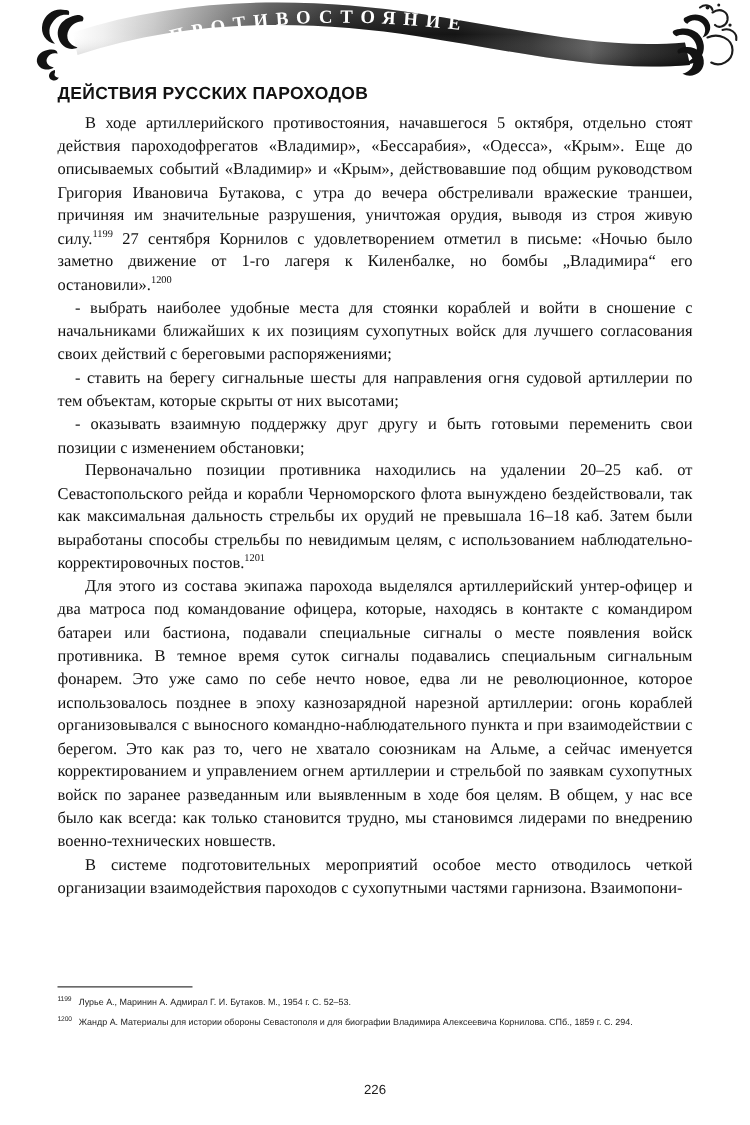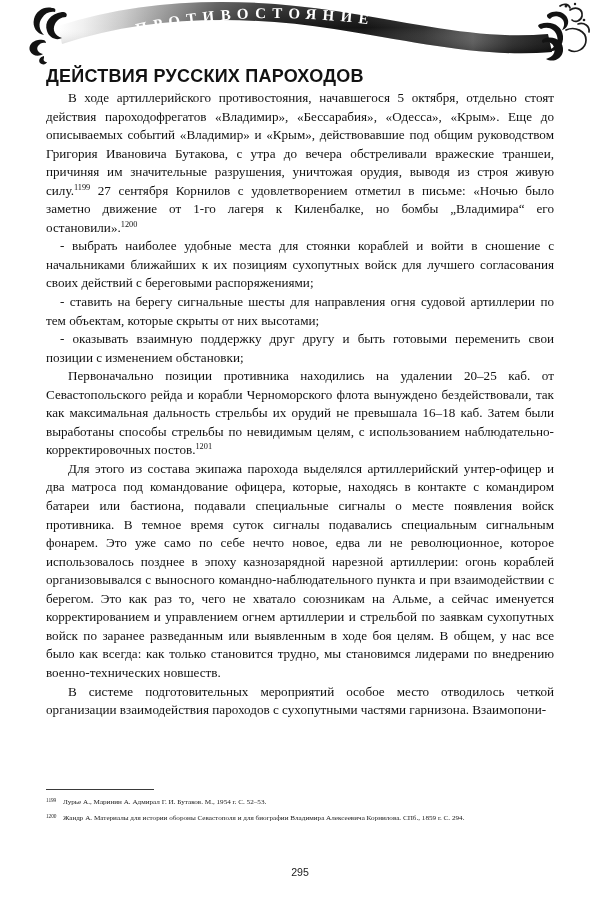--- a/index.html
+++ b/index.html
@@ -43,21 +43,21 @@
     pointer-events: none;
   }
 
   
   .section-heading {
     position: absolute;
     left: 46px;
     top: 66px;
     font-family: "Liberation Sans", "DejaVu Sans", sans-serif;
     font-weight: bold;
-    font-size: 18px;
+    font-size: 14px;
     letter-spacing: 0.25px;
     color: #121212;
     white-space: nowrap;
   }
 
   
   .body-col {
     position: absolute;
     left: 46px;
     top: 89px;
@@ -100,21 +100,20 @@
     font-family: "Liberation Sans", "DejaVu Sans", sans-serif;
     font-size: 7.15px;
     line-height: 11.6px;
     color: #1a1a1a;
   }
   .footnote {
     position: relative;
     padding-left: 17px;
     margin-bottom: 4.4px;
     text-align: left;
-    font-family: Liberation Serif, serif;
   }
   .footnote .fn-num {
     position: absolute;
     left: 0;
     top: -1.6px;
     font-size: 5.4px;
     color: #2a2a2a;
     letter-spacing: -0.1px;
   }
 
@@ -256,15 +255,15 @@
     <div class="footnote">
       <span class="fn-num">1199</span>
       <span>Лурье А., Маринин А. Адмирал Г. И. Бутаков. М., 1954 г. С. 52–53.</span>
     </div>
     <div class="footnote">
       <span class="fn-num">1200</span>
       <span>Жандр А. Материалы для истории обороны Севастополя и для биографии Владимира Алексеевича Корнилова. СПб., 1859 г. С. 294.</span>
     </div>
   </div>
 
-  <div class="page-number">295</div>
+  <div class="page-number">226</div>
 
 </div>
 
 </body></html>

